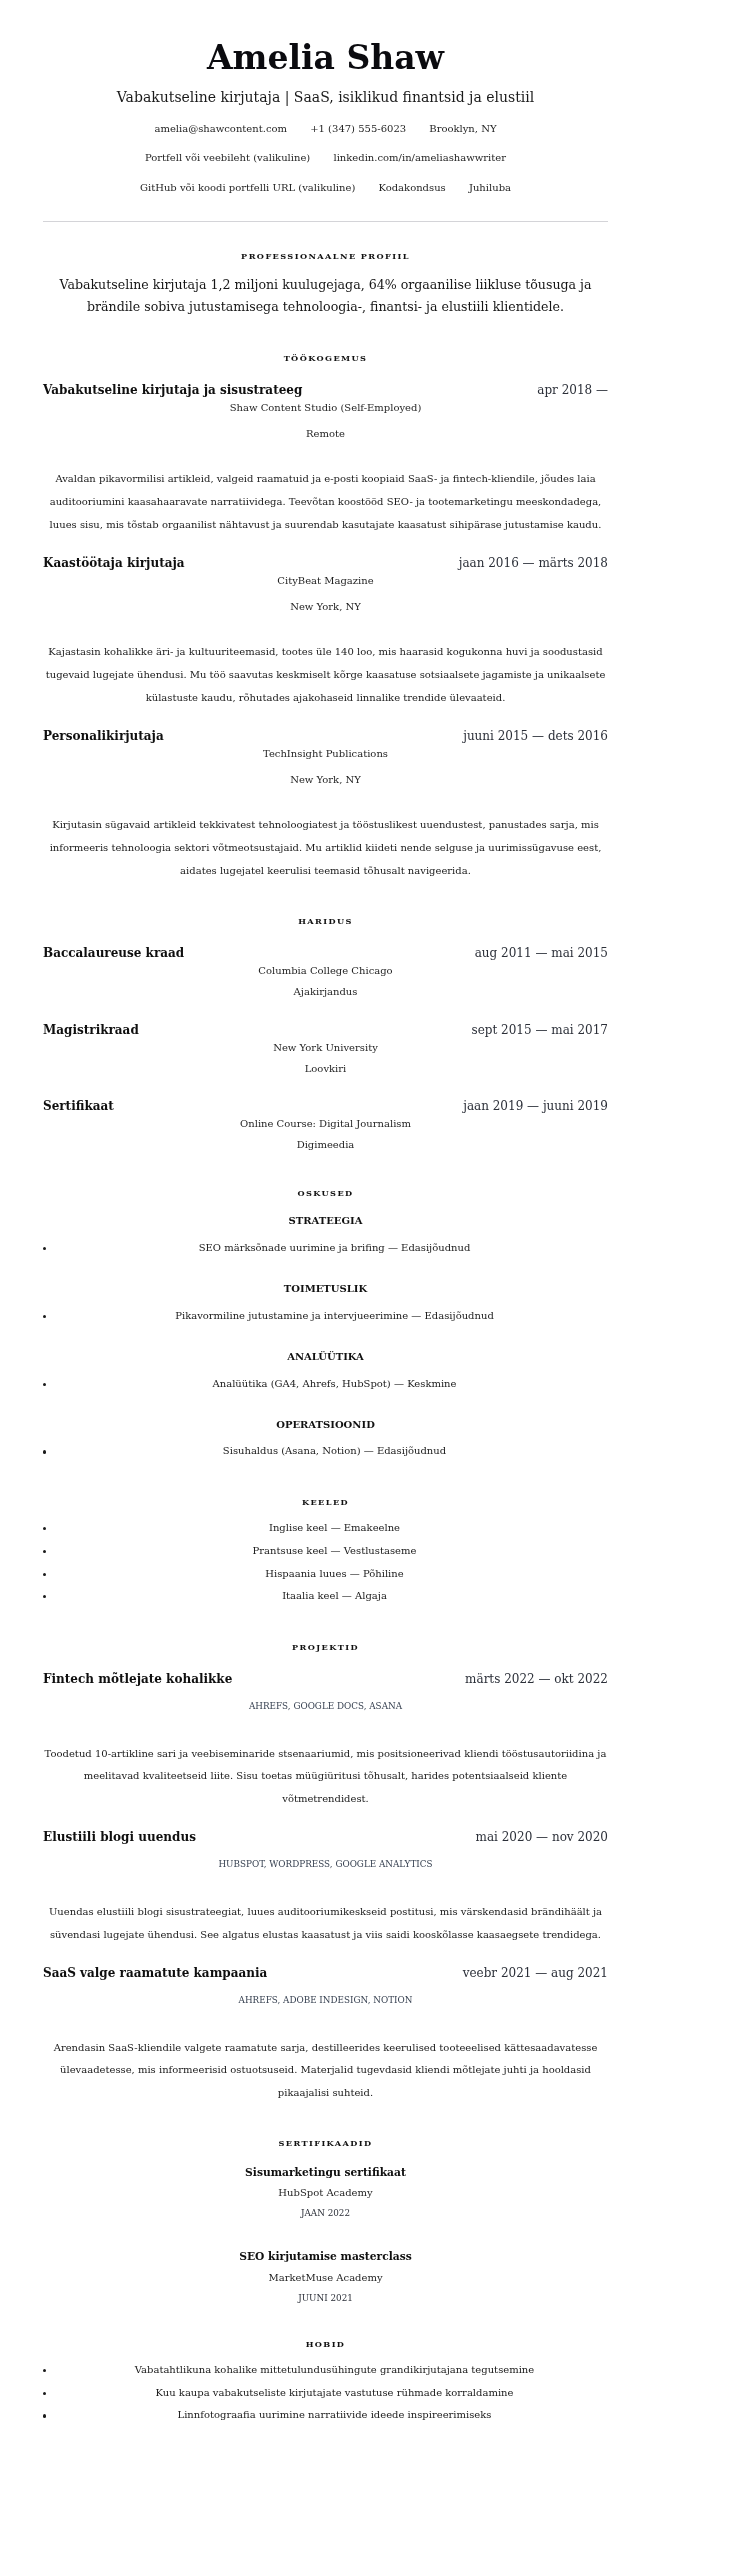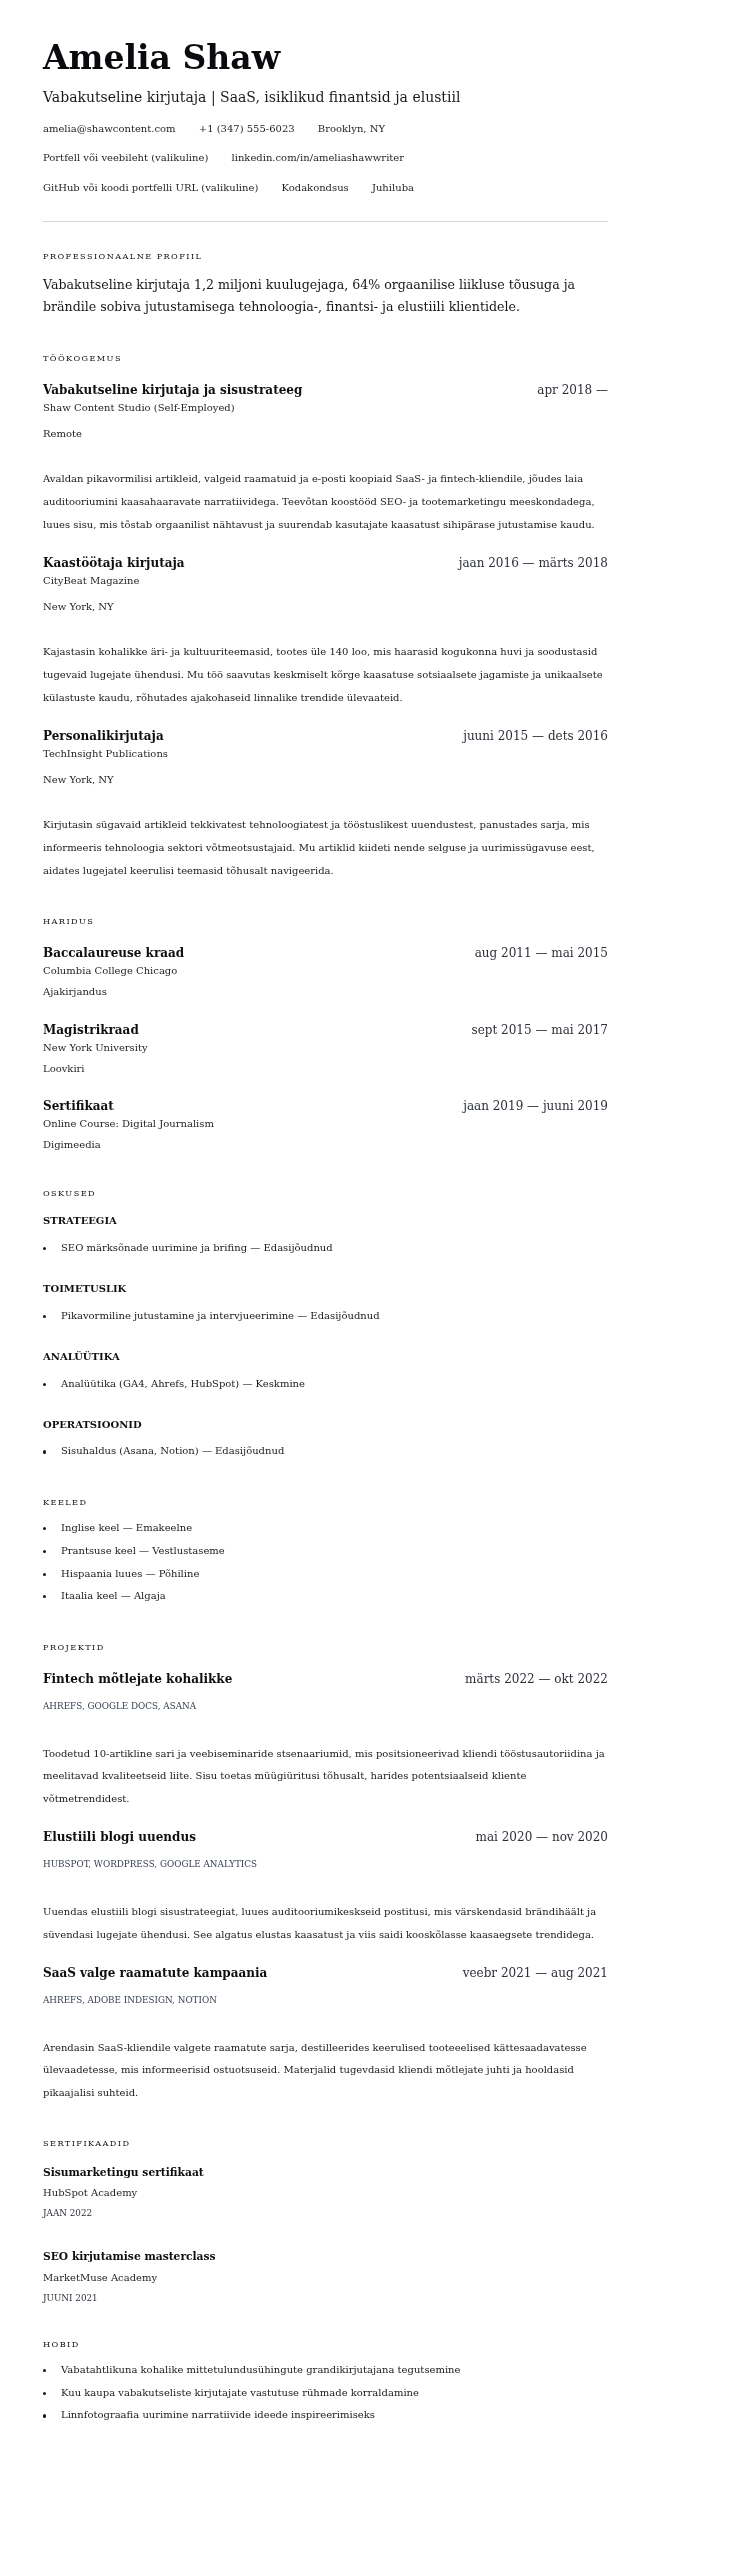--- a/index.html
+++ b/index.html
@@ -5,20 +5,21 @@
   * { box-sizing: border-box; margin: 0; padding: 0; }
   html, body { background: #ffffff; }
   body {
     width: 754px;
     font-family: "DejaVu Serif", serif;
     color: #111111;
   }
   .page {
     padding: 36px 43px 50px 43px;
     width: 651px;
+    text-align: center;
   }
   .name {
     font-size: 33px;
     font-weight: bold;
     line-height: 43px;
     color: #0b0b0f;
   }
   .tagline {
     font-size: 14px;
     line-height: 20px;
@@ -34,21 +35,21 @@
   .contact-row:first-of-type { margin-top: 21.4px; }
   .contact-row span { margin-right: 20px; }
   .contact-row span:last-child { margin-right: 0; }
   .divider {
     height: 1.3px;
     background: #d4d4d8;
     margin-top: 26px;
   }
   .section-title {
     font-size: 8.2px;
-    font-weight: normal;
+    font-weight: bold;
     letter-spacing: 1.4px;
     text-transform: uppercase;
     color: #111111;
     line-height: 12.6px;
   }
   .profile { margin-top: 28px; }
   .profile .text {
     font-size: 12.6px;
     line-height: 22.6px;
     margin-top: 11.3px;

